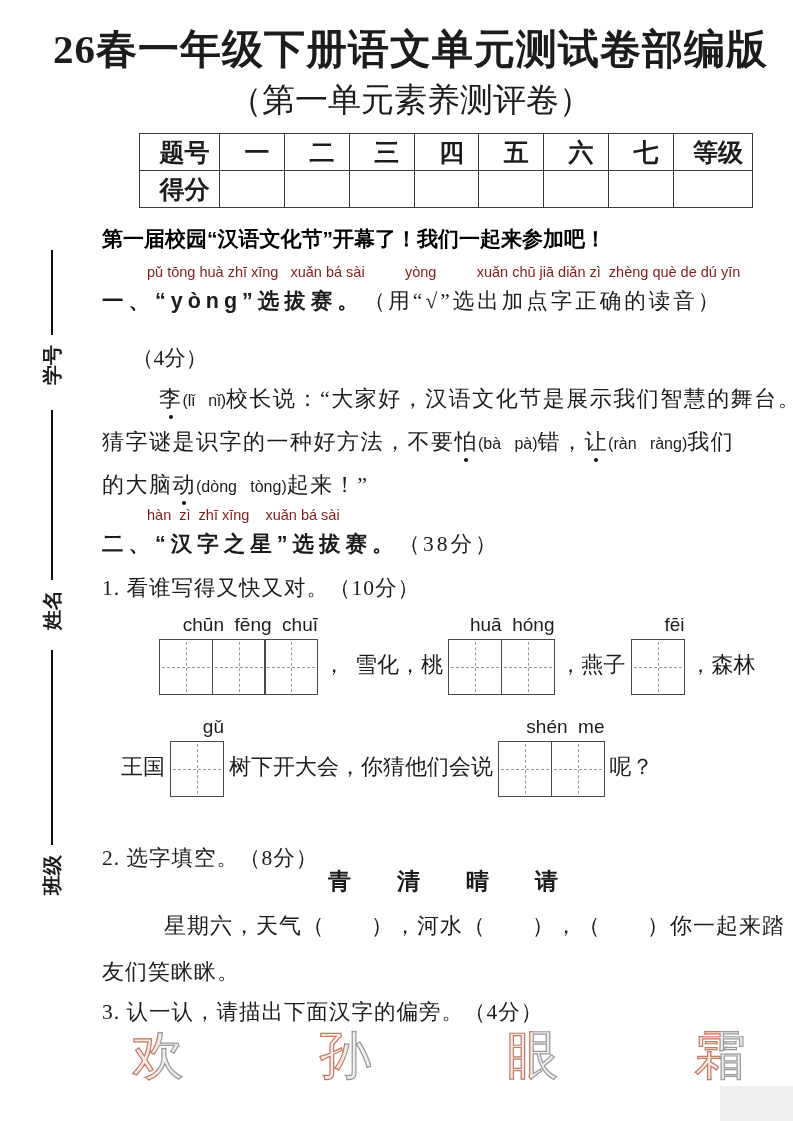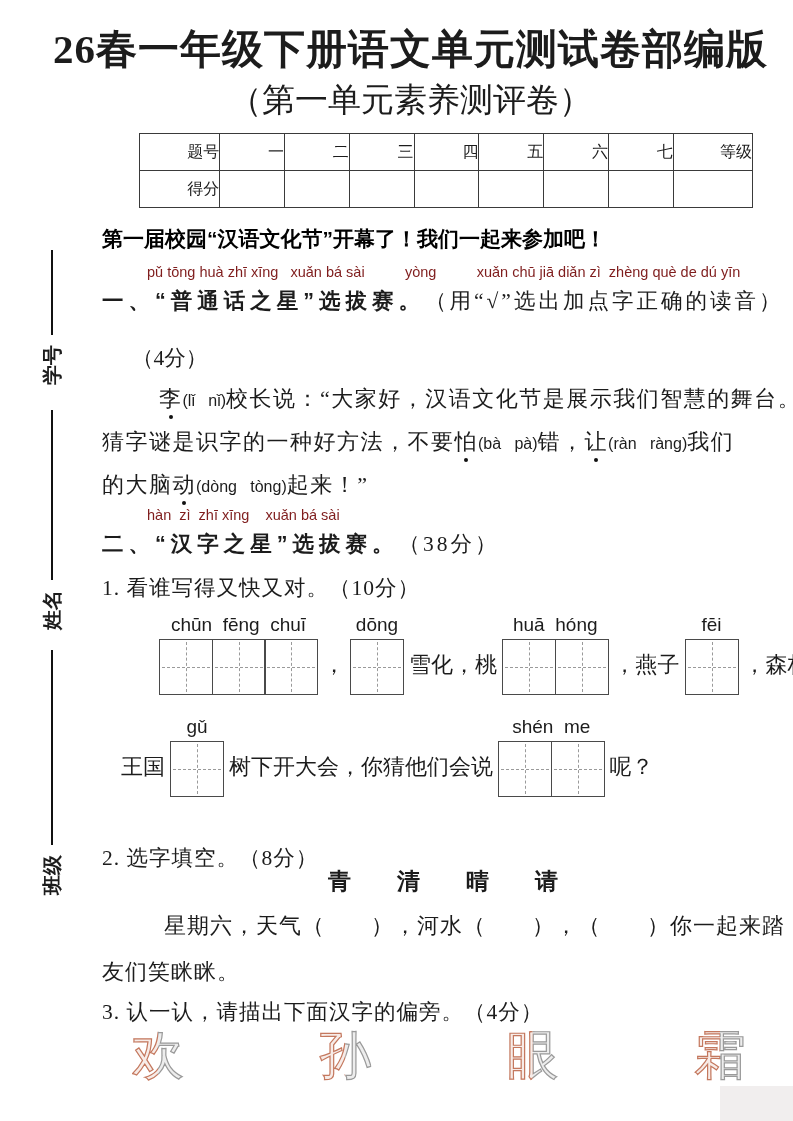--- a/index.html
+++ b/index.html
@@ -6,21 +6,21 @@
   .page{position:relative;width:793px;height:1121px;background:#fff;overflow:hidden;
         font-family:"Liberation Serif","DejaVu Serif",serif;color:#1c1c1c;margin-left:14px;}
   .abs{position:absolute;}
 
   
   .title{left:0;top:22px;width:100%;text-align:center;font-size:41px;font-weight:700;letter-spacing:1px;}
   .subtitle{left:0;top:78px;width:100%;text-align:center;font-size:33px;font-weight:400;}
 
   
   table.score{position:absolute;left:125px;top:133px;width:614px;border-collapse:collapse;table-layout:fixed;}
-  table.score td{border:1.5px solid #3a3a3a;height:36px;font-size:16px;padding:0 0 0 10px;text-align:right;vertical-align:middle;}
+  table.score td{border:1.5px solid #3a3a3a;height:36px;font-size:25px;padding:0 0 0 10px;text-align:center;vertical-align:middle;font-weight:bold;}
 
   
   .mfield{position:absolute;left:18px;height:40px;transform-origin:0 0;transform:rotate(-90deg) translateX(-100%);
           display:flex;align-items:center;gap:10px;font-size:20px;font-weight:600;}
   .mfield .mline{flex:1;border-top:2.5px solid #111;}
 
   .intro{left:88px;top:225px;font-size:21px;font-weight:600;
          font-family:"Liberation Sans","DejaVu Sans",sans-serif;}
 
   .pyline{font-family:"Liberation Sans","DejaVu Sans",sans-serif;font-size:14.5px;color:#7f1d1d;white-space:pre;}
@@ -30,21 +30,21 @@
 
   .para{font-size:22px;letter-spacing:1.5px;white-space:nowrap;}
   .py{font-family:"Liberation Sans","DejaVu Sans",sans-serif;font-size:16px;letter-spacing:0;white-space:pre;}
   .dot{position:relative;}
   .dot::after{content:"";position:absolute;left:50%;bottom:-8px;width:4px;height:4px;border-radius:50%;background:#111;transform:translateX(-50%);}
 
   .qlabel{font-size:21.5px;letter-spacing:1px;white-space:nowrap;}
 
   
   .grid-row{display:flex;align-items:flex-end;}
-  .gg{display:flex;flex-direction:column;align-items:center;}
+  .gg{display:flex;flex-direction:column;align-items:flex-end;}
   .gpy{font-family:"Liberation Sans","DejaVu Sans",sans-serif;font-size:19px;margin-bottom:3px;white-space:pre;}
   .tian{display:flex;}
   .cell{width:54px;height:56px;border:1.5px solid #4a4a4a;margin-left:-1.5px;position:relative;box-sizing:border-box;}
   .tian .cell:first-child{margin-left:0;}
   .cell::before{content:"";position:absolute;left:50%;top:2px;bottom:2px;border-left:1.5px dashed #9a9a9a;}
   .cell::after{content:"";position:absolute;top:50%;left:2px;right:2px;border-top:1.5px dashed #9a9a9a;}
   .gsep{font-size:22px;margin:0 5px 15px 5px;white-space:nowrap;}
 
   .options{left:88px;top:866px;width:682px;text-align:center;font-size:23px;font-weight:600;}
   .fill{font-size:22px;letter-spacing:1px;white-space:nowrap;}
@@ -114,21 +114,21 @@
   </div>
   <div class="mfield" style="top:650px;width:245px;">
     <span>班级</span>
     <span class="mline"></span>
   </div>
 
   <div class="abs intro" style="color:#000000;">第一届校园“汉语文化节”开幕了！我们一起来参加吧！</div>
 
   <div class="abs pyline" style="left:133px;top:264px;">pǔ tōng huà zhī xīng   xuǎn bá sài          yòng          xuǎn chū jiā diǎn zì  zhèng què de dú yīn</div>
   <div class="abs" style="left:88px;top:286px;white-space:nowrap;">
-    <span class="h-bold">一、“普通话之星”选拔赛。</span><span class="h-rest">（用“√”选出加点字正确的读音）</span>
+    <span class="h-bold">一、“yòng”选拔赛。</span><span class="h-rest">（用“√”选出加点字正确的读音）</span>
   </div>
   <div class="abs score-note" style="left:118px;top:343px;">（4分）</div>
 
   <div class="abs para" style="left:145px;top:384px;">
     <span class="dot">李</span><span class="py">(lǐ   nǐ)</span><span>校长说：“大家好，汉语文化节是展示我们智慧的舞台。</span>
   </div>
   <div class="abs para" style="left:88px;top:427px;">
     <span>猜字谜是识字的一种好方法，不要</span><span class="dot">怕</span><span class="py">(bà   pà)</span><span>错，</span><span class="dot">让</span><span class="py">(ràn   ràng)</span><span>我们</span>
   </div>
   <div class="abs para" style="left:88px;top:470px;">
@@ -145,26 +145,20 @@
   <div class="abs grid-row" style="left:145px;top:614px;">
     <div class="gg">
       <span class="gpy">chūn  fēng  chuī</span>
       <div class="tian">
         <div class="cell"></div>
         <div class="cell"></div>
         <div class="cell"></div>
       </div>
     </div>
     <span class="gsep">，</span>
-    <div class="gg">
-      <span class="gpy">dōng</span>
-      <div class="tian">
-        <div class="cell"></div>
-      </div>
-    </div>
     <span class="gsep">雪化，桃</span>
     <div class="gg">
       <span class="gpy">huā  hóng</span>
       <div class="tian">
         <div class="cell"></div>
         <div class="cell"></div>
       </div>
     </div>
     <span class="gsep">，燕子</span>
     <div class="gg">

